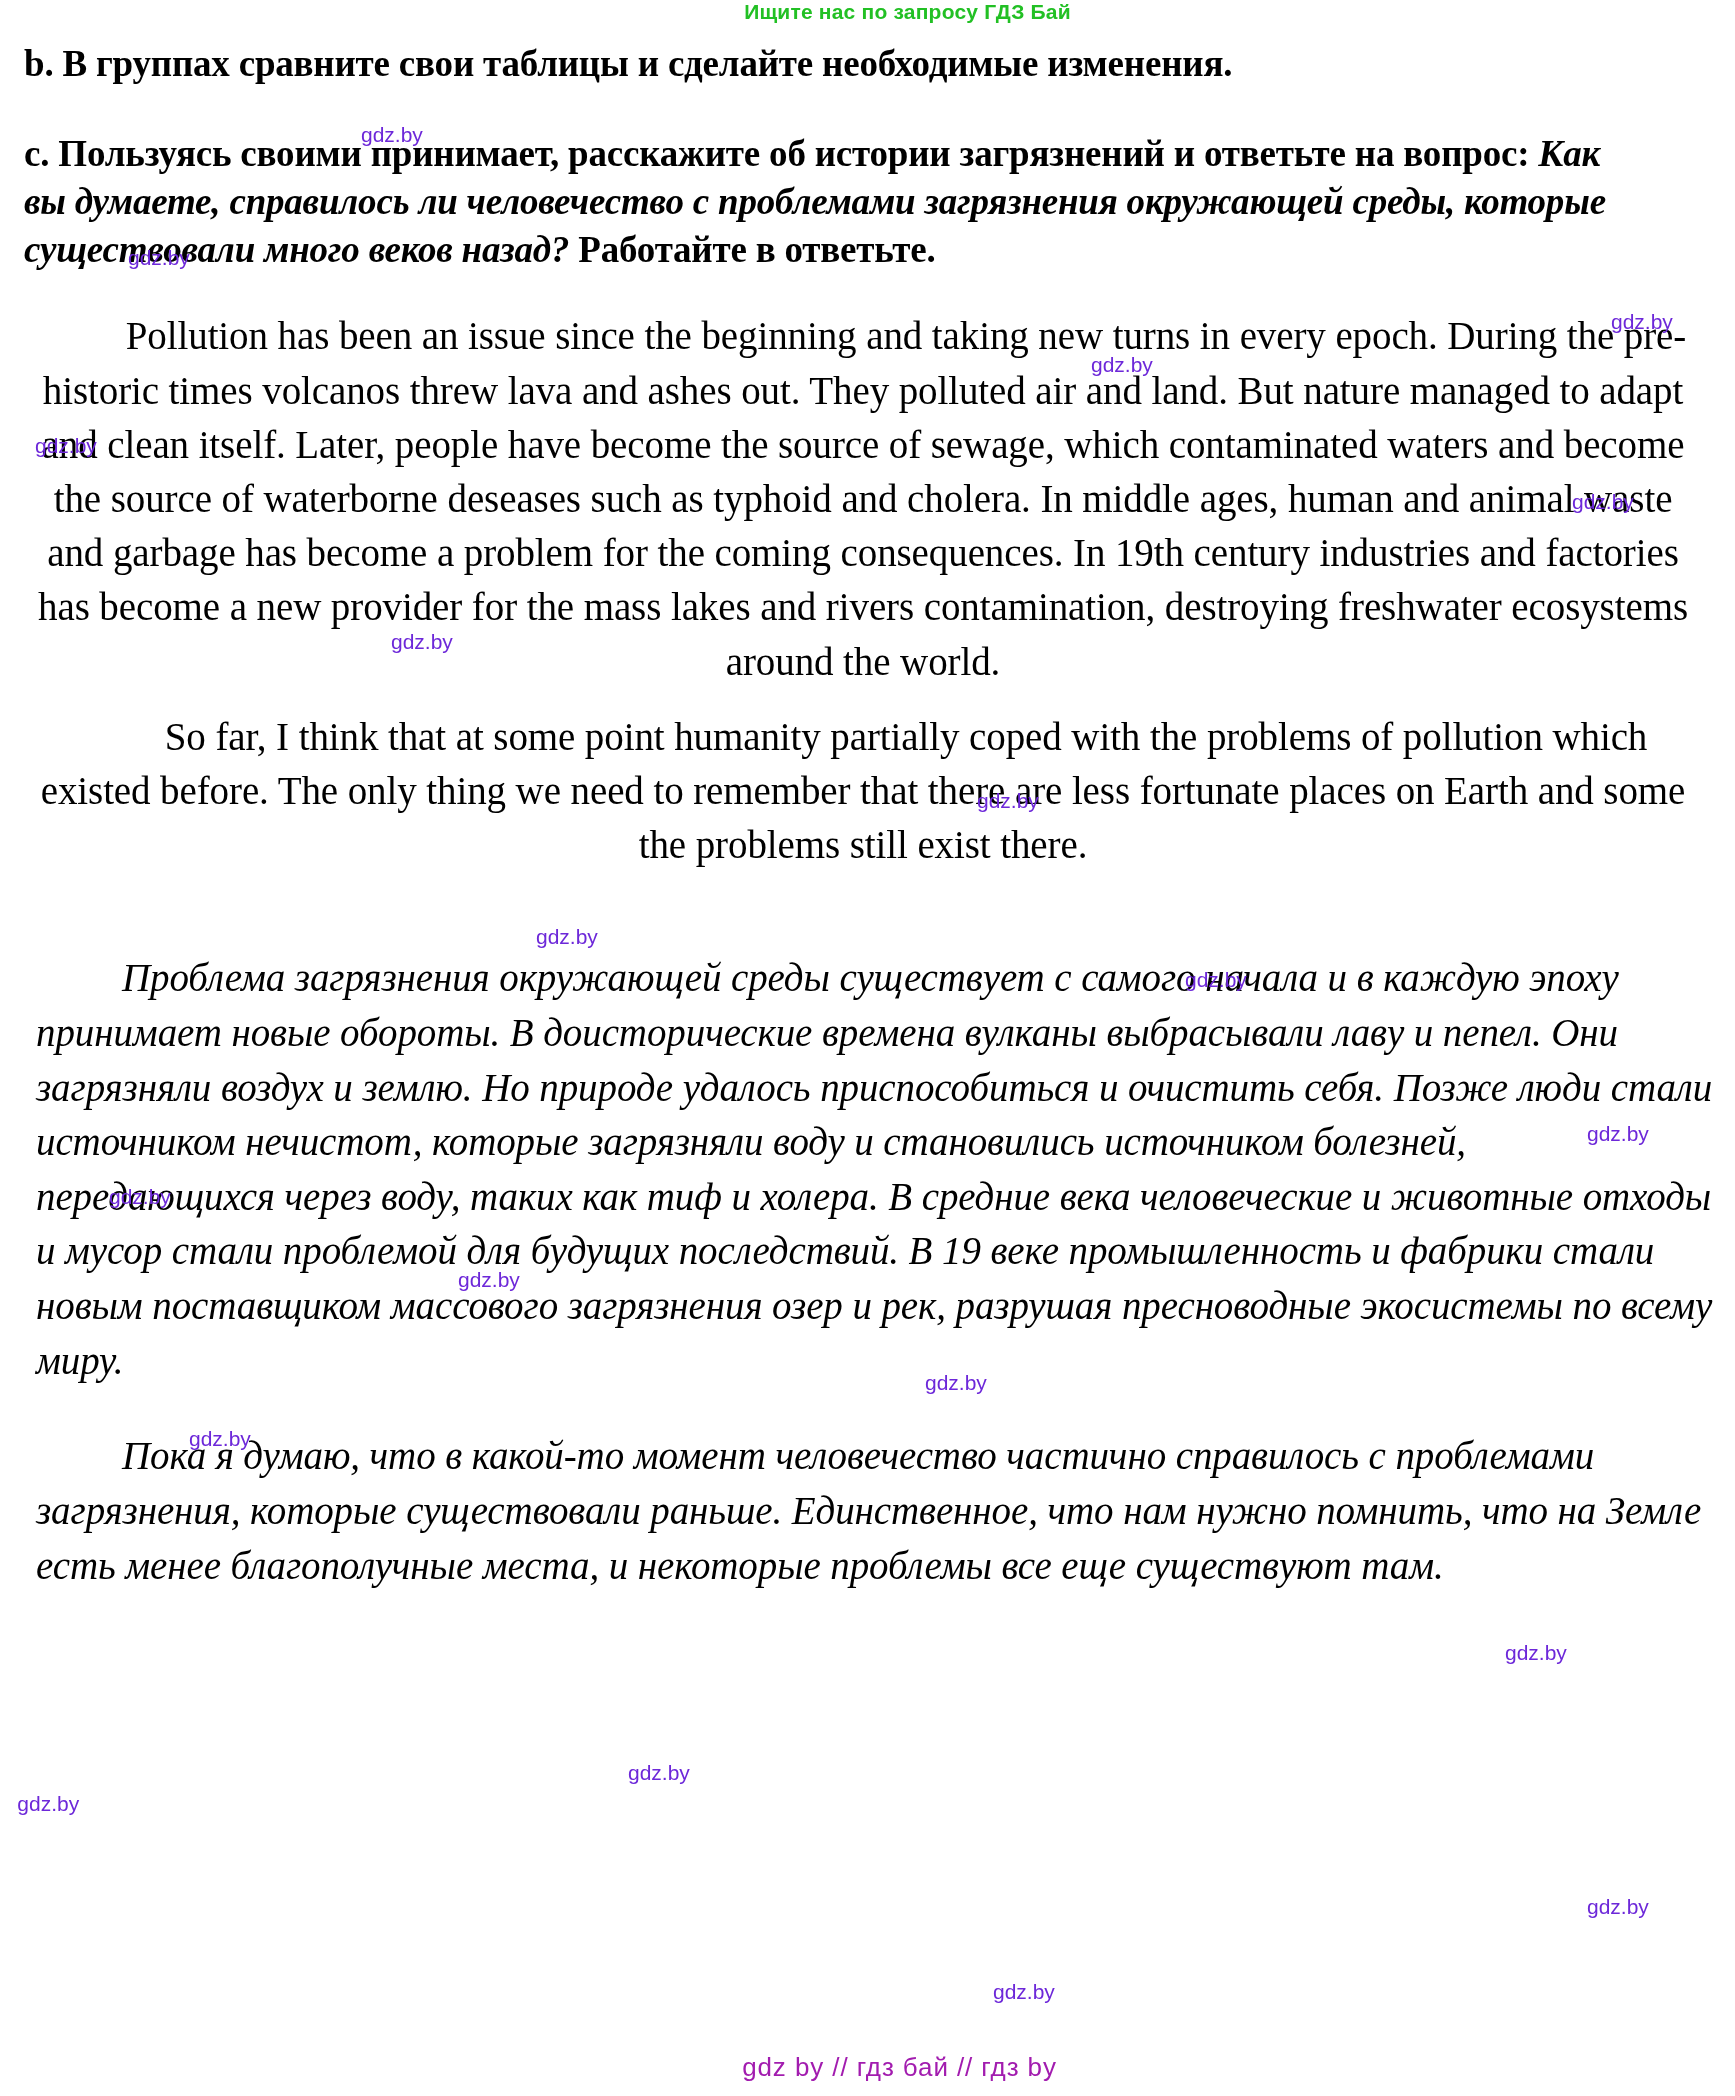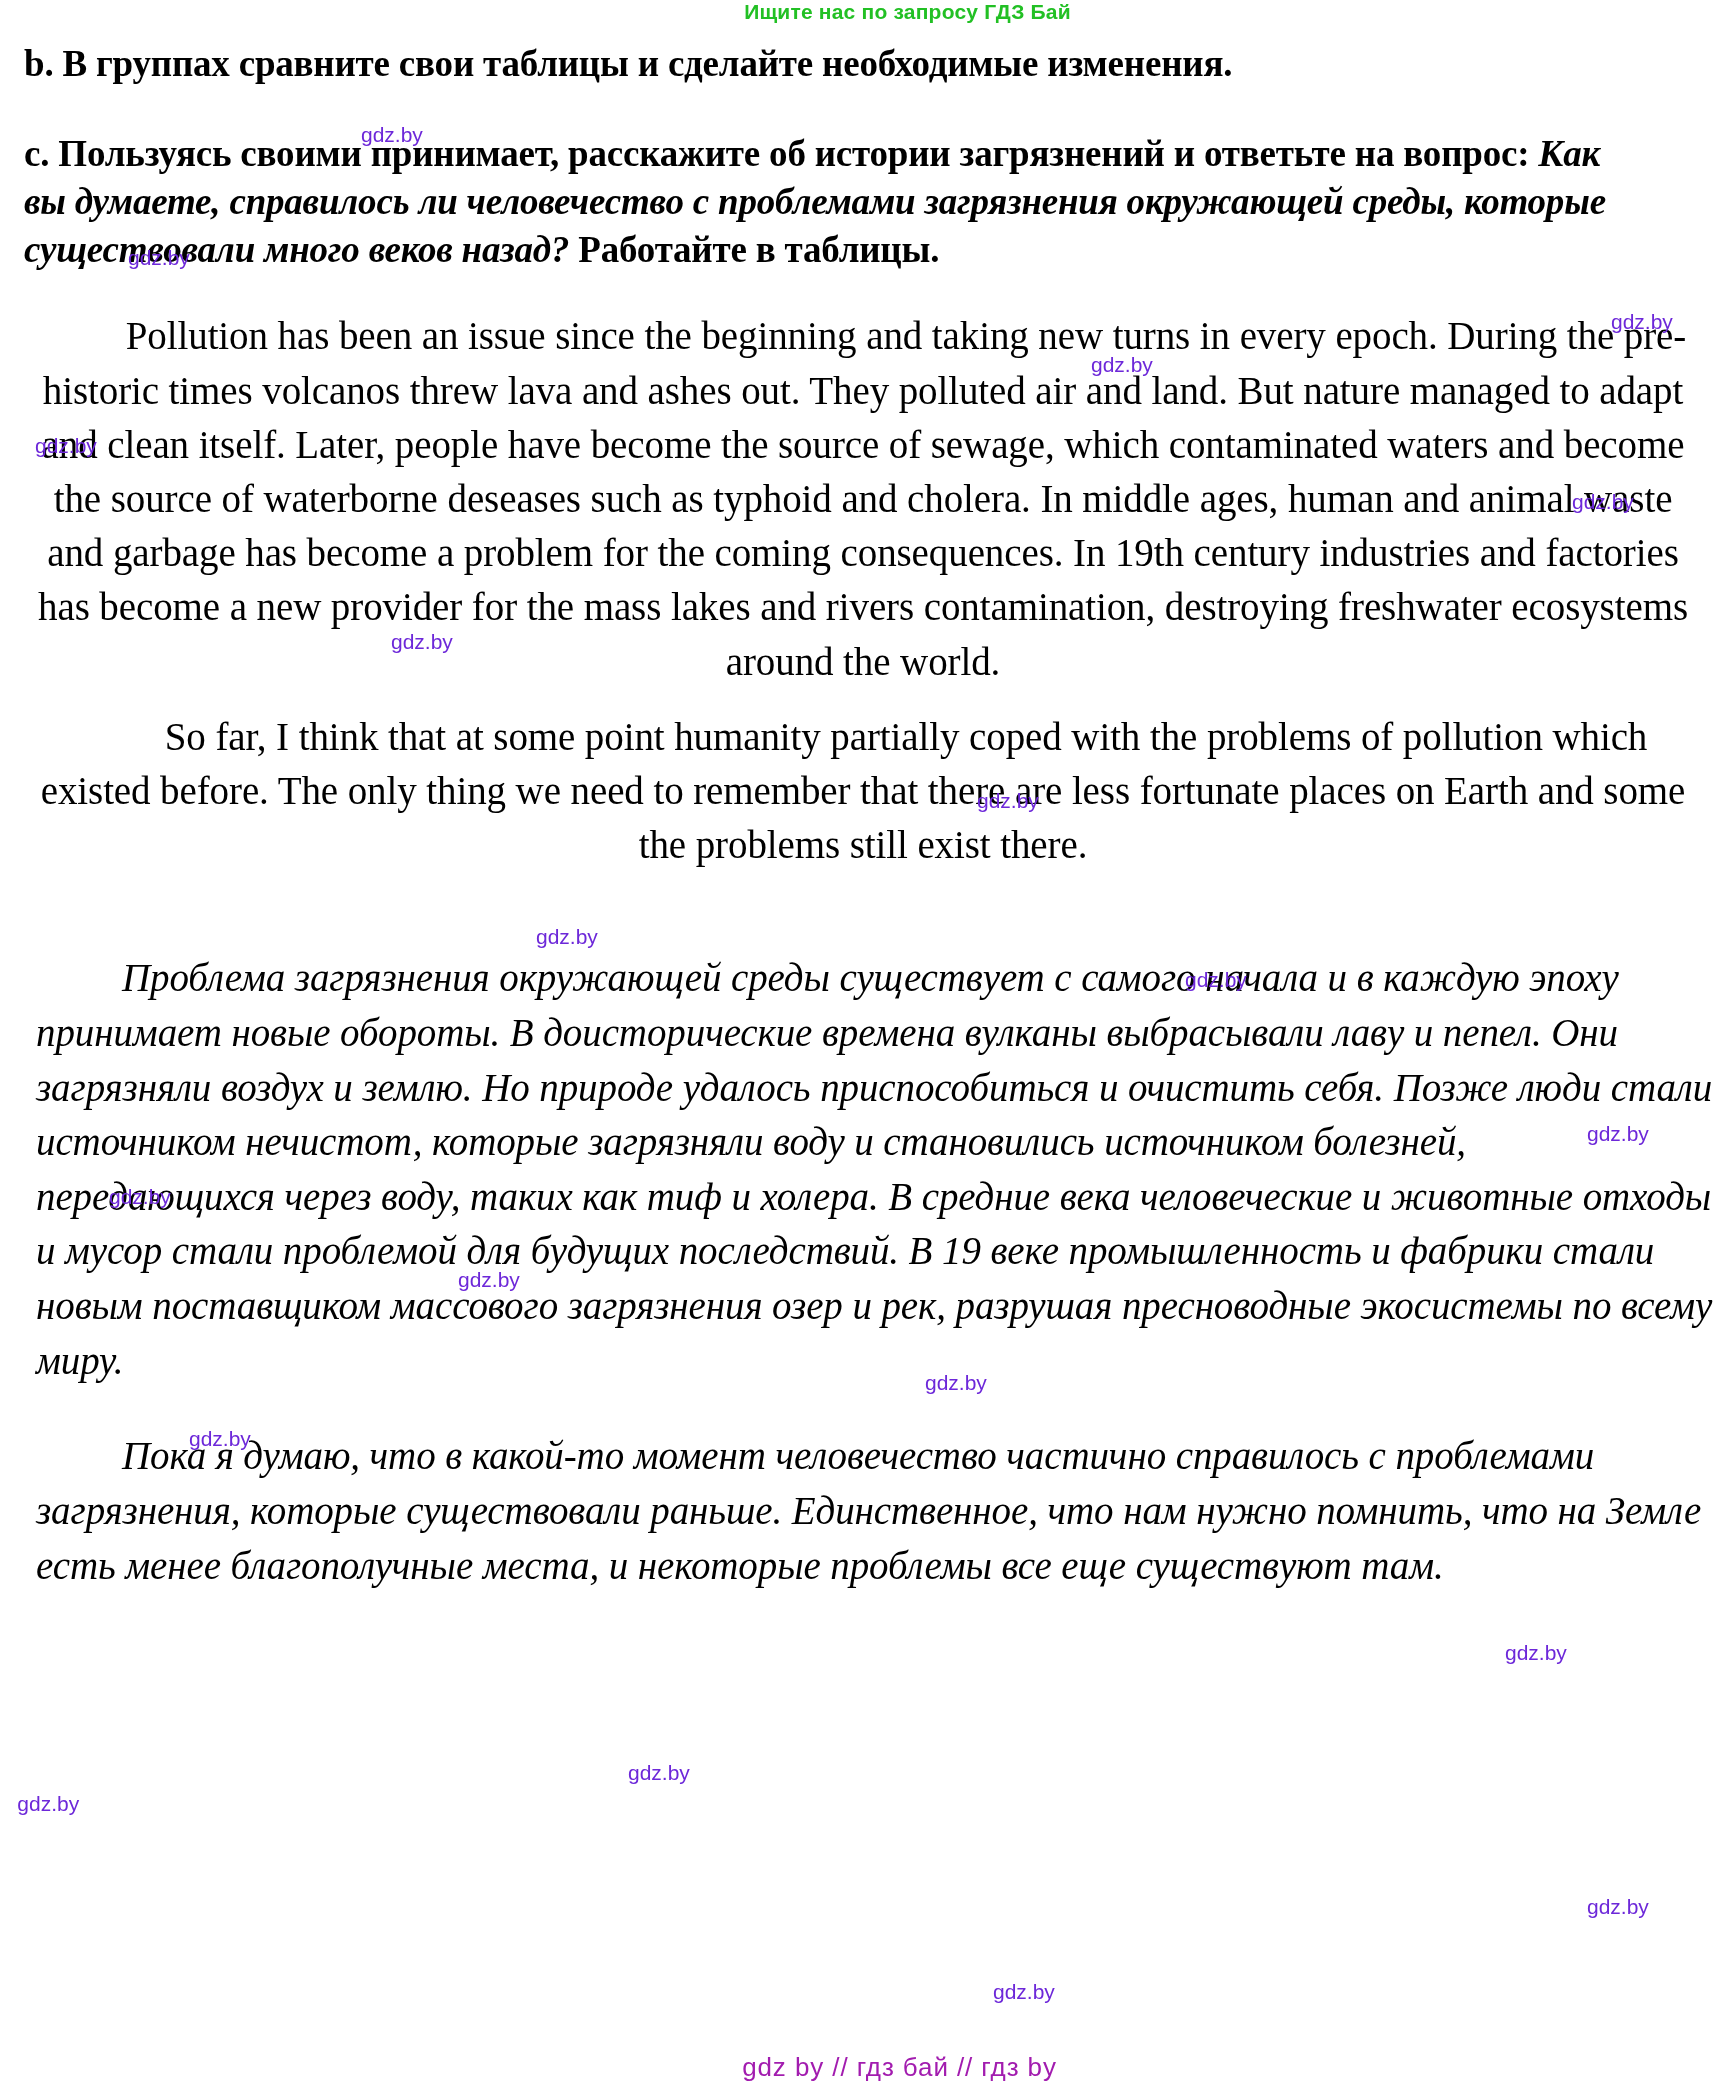--- a/index.html
+++ b/index.html
@@ -110,21 +110,21 @@
 </style>
 </head>
 <body>
 
 <div id="promo-banner" style="color: rgb(34, 192, 36);">Ищите нас по запросу ГДЗ Бай</div>
 
 <div id="content">
 
   <p class="task-line task-b">b. В группах сравните свои таблицы и сделайте необходимые изменения.</p>
 
-  <p class="task-line task-c"><span>c. Пользуясь своими принимает, расскажите об истории загрязнений и ответьте на вопрос: </span><i>Как вы думаете, справилось ли человечество с проблемами загрязнения окружающей среды, которые существовали много веков назад?</i><span> Работайте в таблицы.</span></p>
+  <p class="task-line task-c"><span>c. Пользуясь своими принимает, расскажите об истории загрязнений и ответьте на вопрос: </span><i>Как вы думаете, справилось ли человечество с проблемами загрязнения окружающей среды, которые существовали много веков назад?</i><span> Работайте в ответьте.</span></p>
 
   <p class="body-en"><span class="ind"></span><span>Pollution has been an issue since the beginning and taking new turns in every epoch. During the pre-historic times volcanos threw lava and ashes out. They polluted air and land. But nature managed to adapt and clean itself. Later, people have become the source of sewage, which contaminated waters and become the source of waterborne deseases such as typhoid and cholera. In middle ages, human and animal waste and garbage has become a problem for the coming consequences. In 19th century industries and factories has become a new provider for the mass lakes and rivers contamination, destroying freshwater ecosystems around the world.</span></p>
 
   <div class="gap-en"></div>
 
   <p class="body-en"><span class="ind"></span><span>So far, I think that at some point humanity partially coped with the problems of pollution which existed before. The only thing we need to remember that there are less fortunate places on Earth and some the problems still exist there.</span></p>
 
   <div class="gap-mid"></div>
 
   <p class="body-ru"><span class="ind"></span><span>Проблема загрязнения окружающей среды существует с самого начала и в каждую эпоху принимает новые обороты. В доисторические времена вулканы выбрасывали лаву и пепел. Они загрязняли воздух и землю. Но природе удалось приспособиться и очистить себя. Позже люди стали источником нечистот, которые загрязняли воду и становились источником болезней, передающихся через воду, таких как тиф и холера. В средние века человеческие и животные отходы и мусор стали проблемой для будущих последствий. В 19 веке промышленность и фабрики стали новым поставщиком массового загрязнения озер и рек, разрушая пресноводные экосистемы по всему миру.</span></p>

